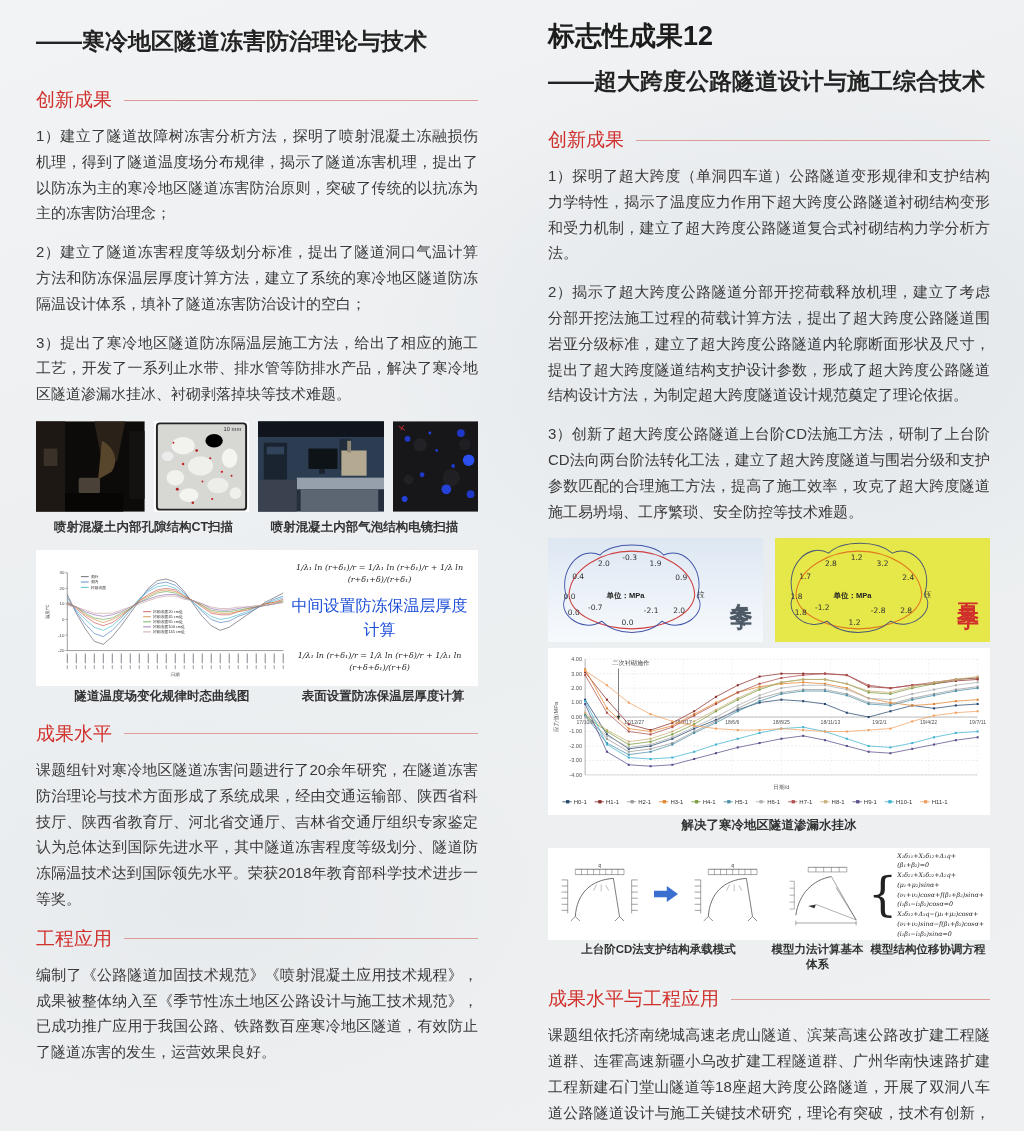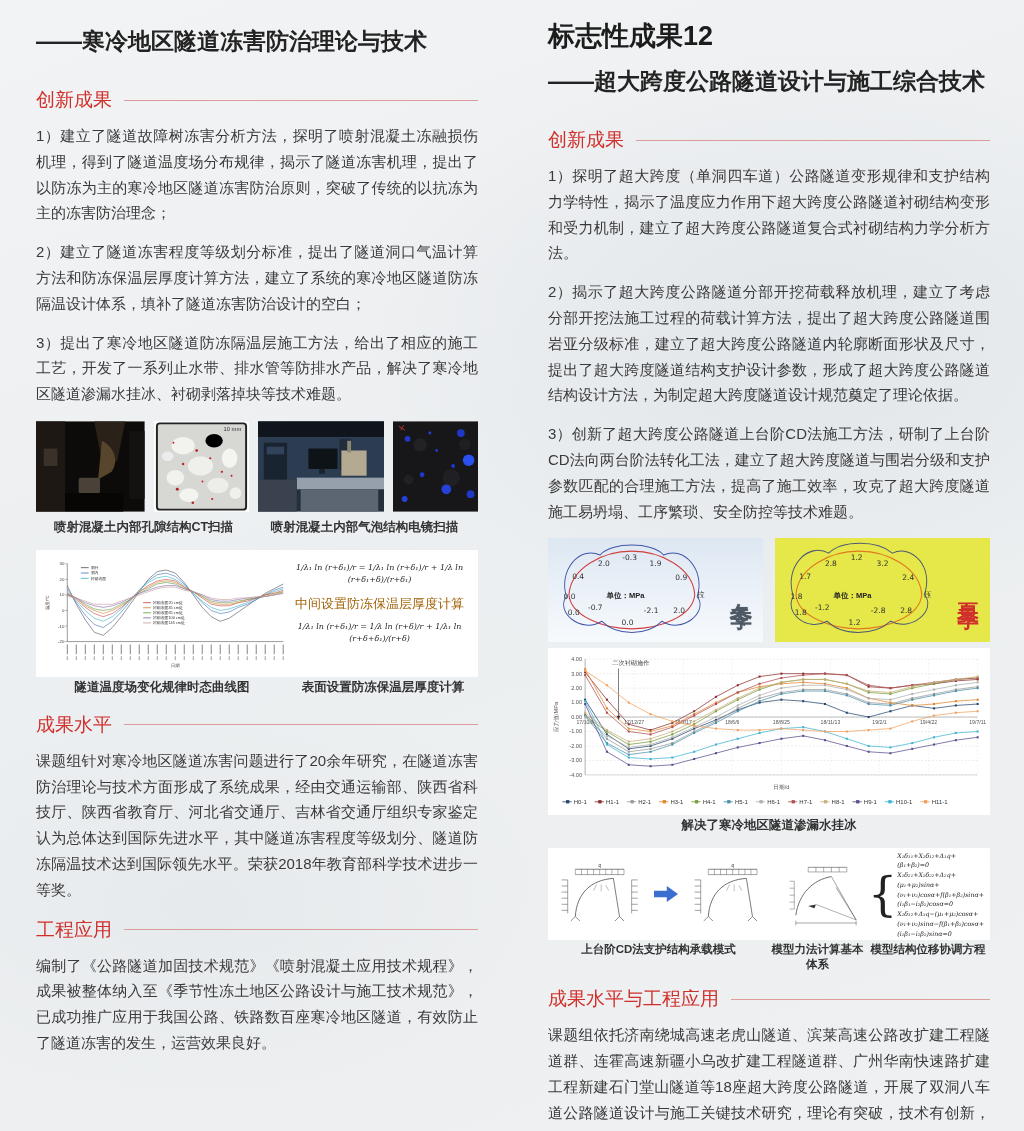--- a/index.html
+++ b/index.html
@@ -16,25 +16,25 @@
   .sec{display:flex;align-items:center;gap:12px;margin:6px 0 10px;}
   .sec .t{font-size:19px;font-weight:400;color:#d0302c;white-space:nowrap;text-align:right;}
   .sec .line{flex:1;height:1px;background:#dc9d9a;}
   .para{font-size:15px;line-height:1.72;text-align:justify;color:#3a3a3a;margin:0 0 13px;}
   
   .photo-row{display:flex;gap:9px;margin:12px 0 6px;height:93px;}
   .photo-row svg{display:block;height:93px;}
   .cap-row{display:flex;margin:2px 0 14px;}
   .cap{font-size:12.5px;font-weight:700;color:#333;text-align:center;}
   
-  .tf-panel{background:#fff;display:flex;align-items:flex-start;padding:6px 6px;margin:2px 0 2px;}
+  .tf-panel{background:#fff;display:flex;align-items:flex-end;padding:6px 6px;margin:2px 0 2px;}
   .tf-panel .chart{width:57%;}
   .tf-panel .formulas{width:43%;text-align:center;}
   .formula{font-family:"DejaVu Serif",serif;font-style:italic;font-size:8px;color:#222;line-height:1.5;margin:6px 2px;}
-  .fmid{font-size:13px;color:#a16207;margin:8px 0;font-style:normal;font-family:"Liberation Sans",sans-serif;}
+  .fmid{font-size:16px;color:#1d4ed8;margin:8px 0;font-style:normal;font-family:"Liberation Sans",sans-serif;}
   
   .season-row{display:flex;gap:12px;margin:14px 0 6px;height:104px;}
   .season{position:relative;flex:1;overflow:hidden;}
   .w-panel{background:linear-gradient(180deg,#dde7f2 0%,#f7fafd 100%);}
   .s-panel{background:#e6e748;}
   .season svg{position:absolute;left:0;top:0;width:78%;height:100%;}
   .sv{position:absolute;font-size:7.5px;color:#333;transform:translate(-50%,-50%);font-family:"DejaVu Sans",sans-serif;}
   .sunit{position:absolute;font-size:7.5px;color:#222;transform:translate(-50%,-50%);font-weight:700;}
   .season-label{position:absolute;right:7px;top:50%;transform:translateY(-50%);writing-mode:vertical-rl;
     font-size:22px;font-weight:800;letter-spacing:5px;}

